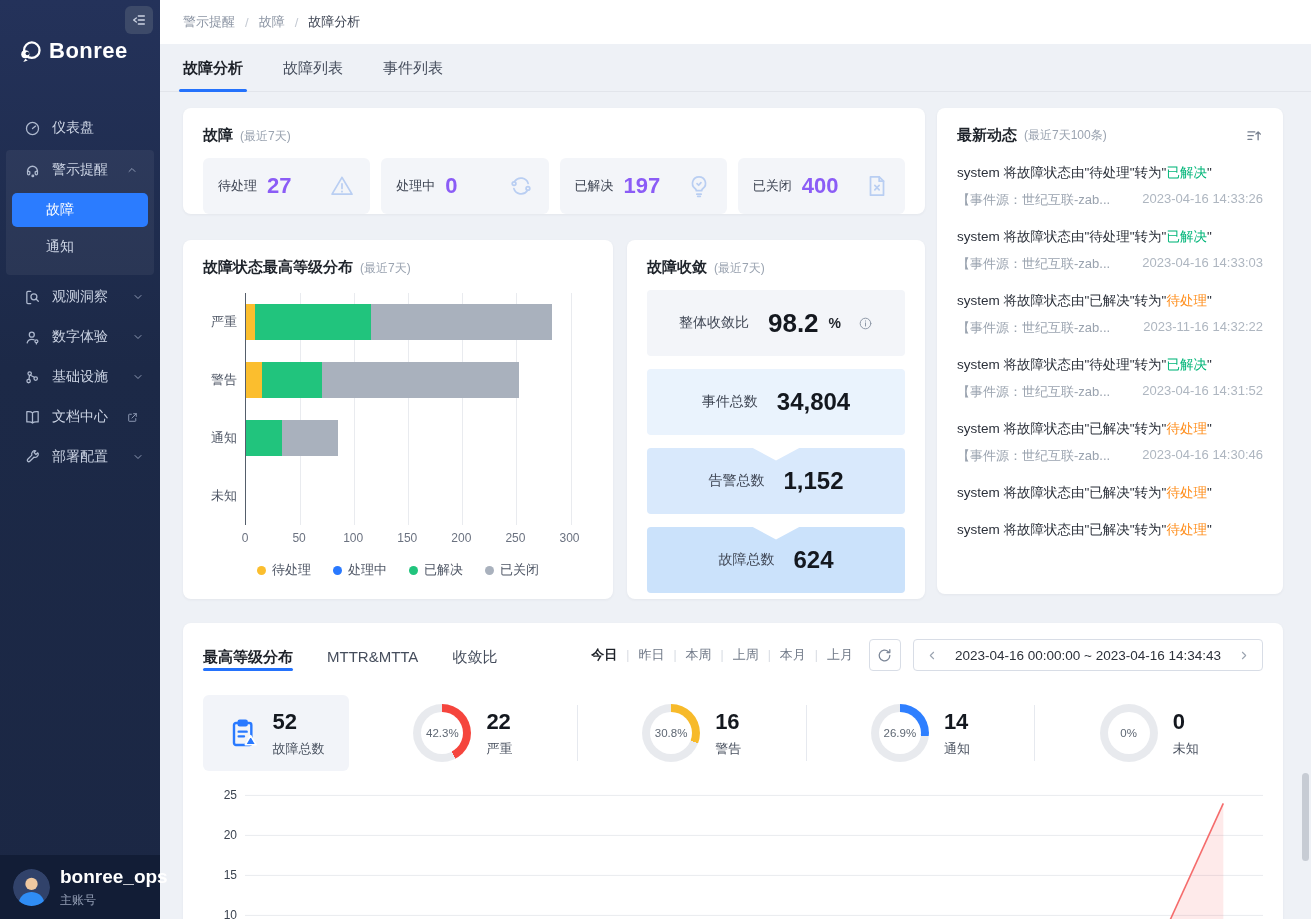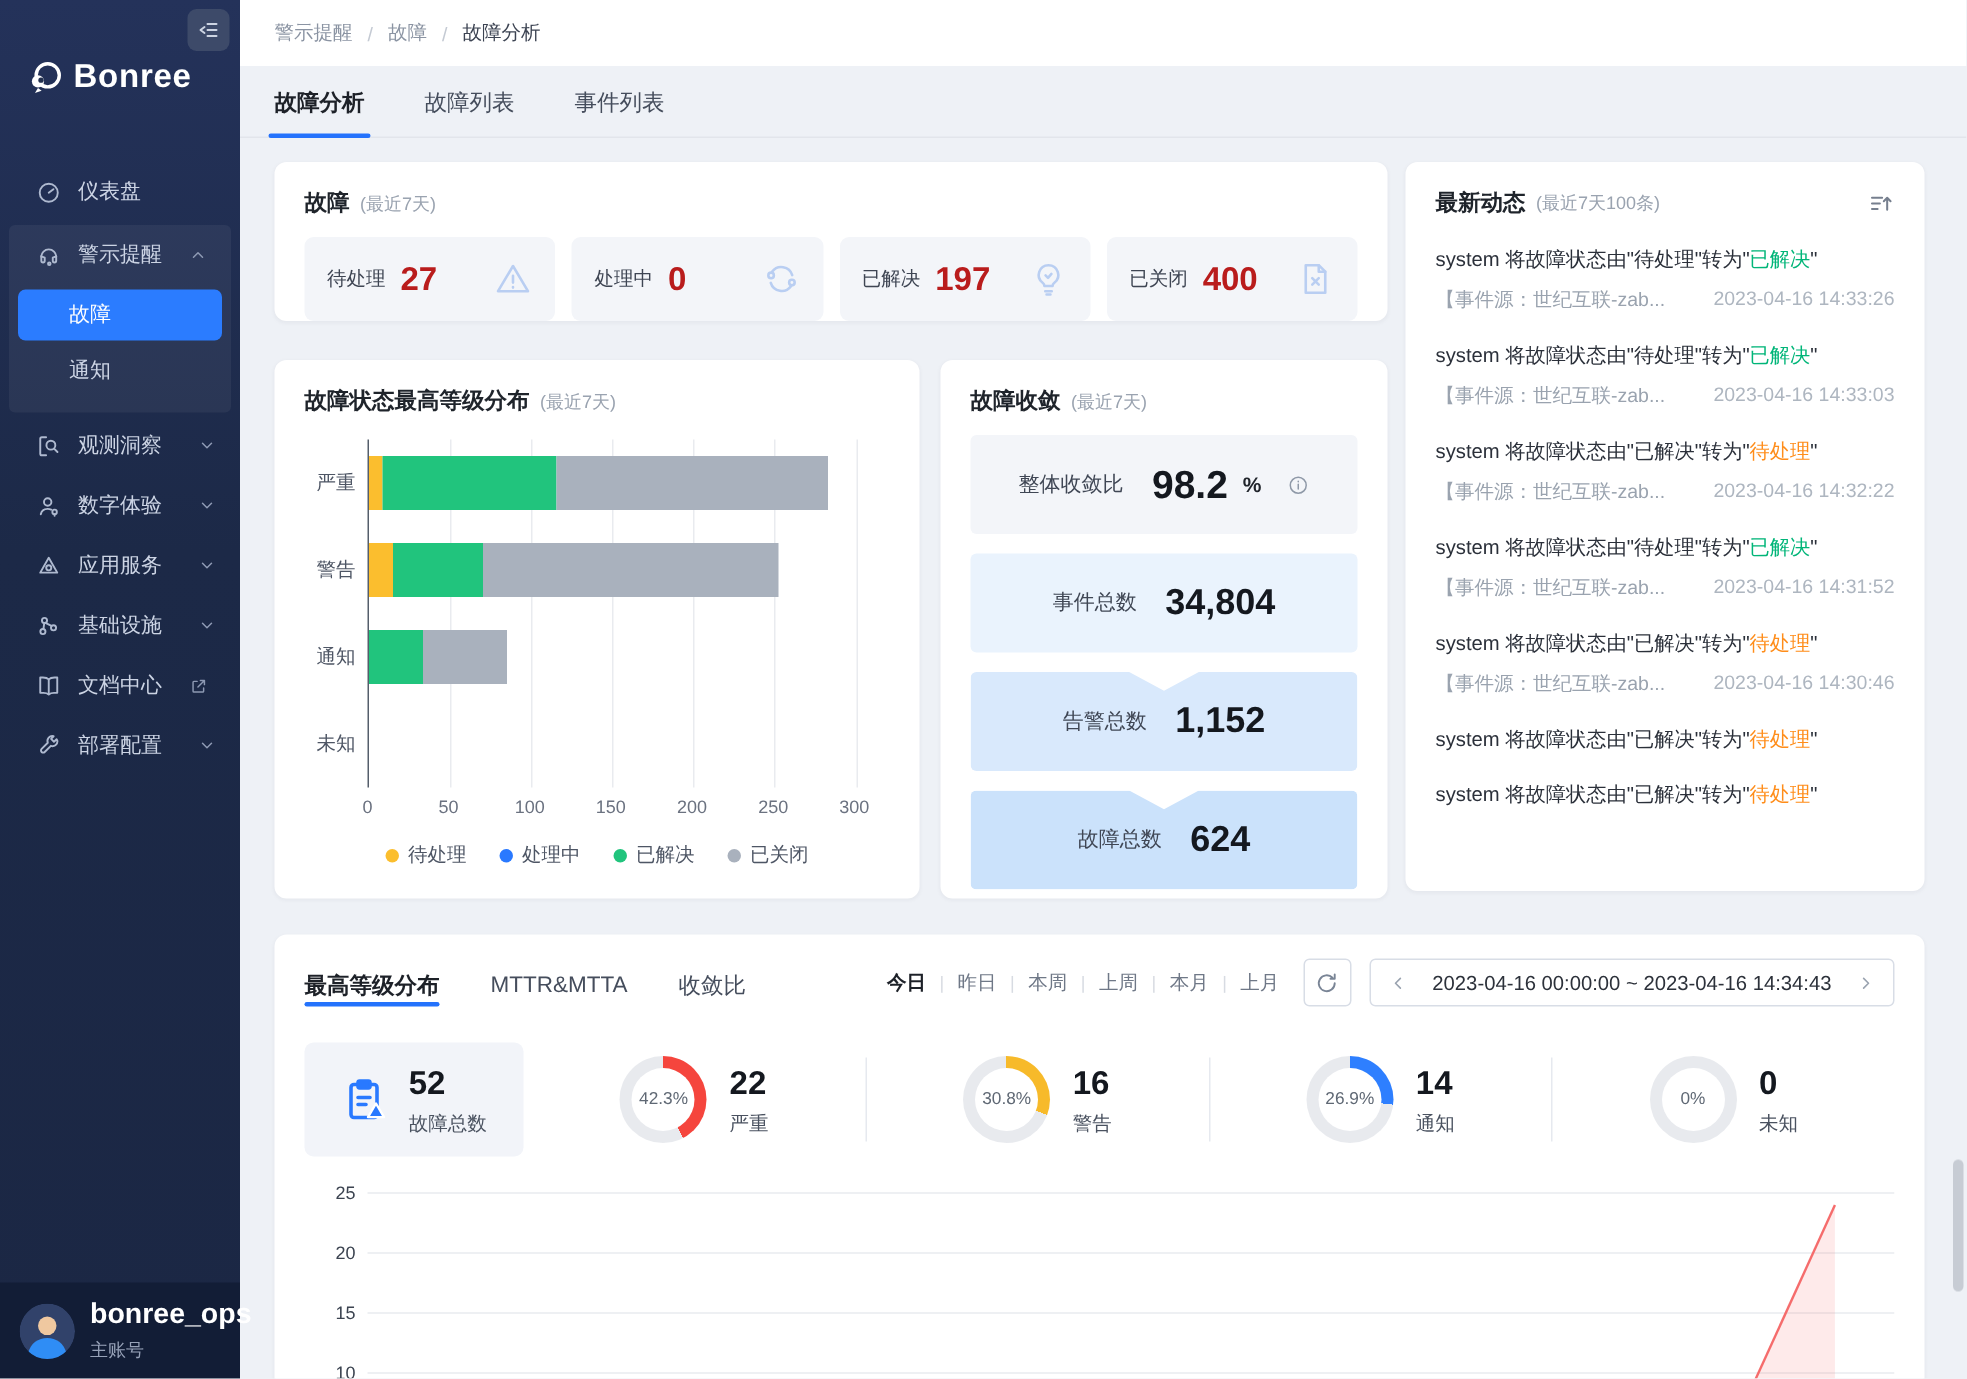--- a/index.html
+++ b/index.html
@@ -45,21 +45,21 @@
   .card-head { display:flex; align-items:baseline; }
   .card-title { font-size:15px; font-weight:bold; color:#1f242b; }
   .card-period { font-size:12px; color:#9aa3b0; margin-left:7px; }
 
   .row-top { display:flex; gap:12px; }
   .col-left { width:742px; display:flex; flex-direction:column; }
   .fault-card { height:106px; margin-bottom:26px; }
   .fault-tiles { display:flex; gap:11px; margin-top:13px; }
   .ftile { flex:1; height:56px; background:#f3f5f9; border-radius:6px; display:flex; align-items:center; padding:0 15px; }
   .ftile-label { font-size:13px; color:#3e4553; }
-  .ftile-value { font-size:22px; font-weight:bold; color:#b91c1c; margin-left:10px; }
+  .ftile-value { font-size:22px; font-weight:bold; color:#8b5cf6; margin-left:10px; }
   .ftile .icon { margin-left:auto; font-size:26px; color:#b9cef2; }
 
   .charts-row { display:flex; gap:14px; }
   .bar-card { width:430px; height:359px; }
   .funnel-card { width:298px; height:359px; }
 
   
   .bchart { display:flex; margin-top:16px; }
   .bcats { width:42px; display:flex; flex-direction:column; height:232px; }
   .bcat { flex:1; display:flex; align-items:center; justify-content:flex-end; padding-right:8px; font-size:13px; color:#4e5665; }
@@ -198,34 +198,20 @@
       <div class="nav-item">
         <span class="icon">
           <svg viewBox="0 0 24 24" fill="none" stroke="currentColor" stroke-width="1.8" stroke-linecap="round">
             <circle cx="11" cy="8" r="3.5"></circle>
             <path d="M4.5 19.5c.8-3.4 3.4-5 6.5-5 1.2 0 2.3.2 3.2.7"></path>
             <circle cx="17.5" cy="17.3" r="2.1"></circle>
             <path d="M17.5 19.5v1.5"></path>
           </svg>
         </span>
         <span>数字体验</span>
-        <span class="icon chev">
-          <svg viewBox="0 0 24 24" fill="none" stroke="currentColor" stroke-width="2" stroke-linecap="round" stroke-linejoin="round">
-            <path d="M6 9l6 6 6-6"></path>
-          </svg>
-        </span>
-      </div>
-      <div class="nav-item">
-        <span class="icon">
-          <svg viewBox="0 0 24 24" fill="none" stroke="currentColor" stroke-width="1.8" stroke-linejoin="round">
-            <path d="M12 4l8 14H4z"></path>
-            <circle cx="12" cy="13.5" r="2.4"></circle>
-          </svg>
-        </span>
-        <span>应用服务</span>
         <span class="icon chev">
           <svg viewBox="0 0 24 24" fill="none" stroke="currentColor" stroke-width="2" stroke-linecap="round" stroke-linejoin="round">
             <path d="M6 9l6 6 6-6"></path>
           </svg>
         </span>
       </div>
       <div class="nav-item">
         <span class="icon">
           <svg viewBox="0 0 24 24" fill="none" stroke="currentColor" stroke-width="1.8" stroke-linecap="round">
             <circle cx="8" cy="6.5" r="2.4"></circle>
@@ -478,21 +464,21 @@
               <div class="act-line1">system 将故障状态由"待处理"转为"<span style="color: rgb(0, 181, 120);">已解决</span>"</div>
               <div class="act-line2">
                 <span class="act-src">【事件源：世纪互联-zab...</span>
                 <span class="act-time">2023-04-16 14:33:03</span>
               </div>
             </div>
             <div class="act-item">
               <div class="act-line1">system 将故障状态由"已解决"转为"<span style="color: rgb(255, 141, 26);">待处理</span>"</div>
               <div class="act-line2">
                 <span class="act-src">【事件源：世纪互联-zab...</span>
-                <span class="act-time">2023-04-16 14:32:22</span>
+                <span class="act-time">2023-11-16 14:32:22</span>
               </div>
             </div>
             <div class="act-item">
               <div class="act-line1">system 将故障状态由"待处理"转为"<span style="color: rgb(0, 181, 120);">已解决</span>"</div>
               <div class="act-line2">
                 <span class="act-src">【事件源：世纪互联-zab...</span>
                 <span class="act-time">2023-04-16 14:31:52</span>
               </div>
             </div>
             <div class="act-item">

